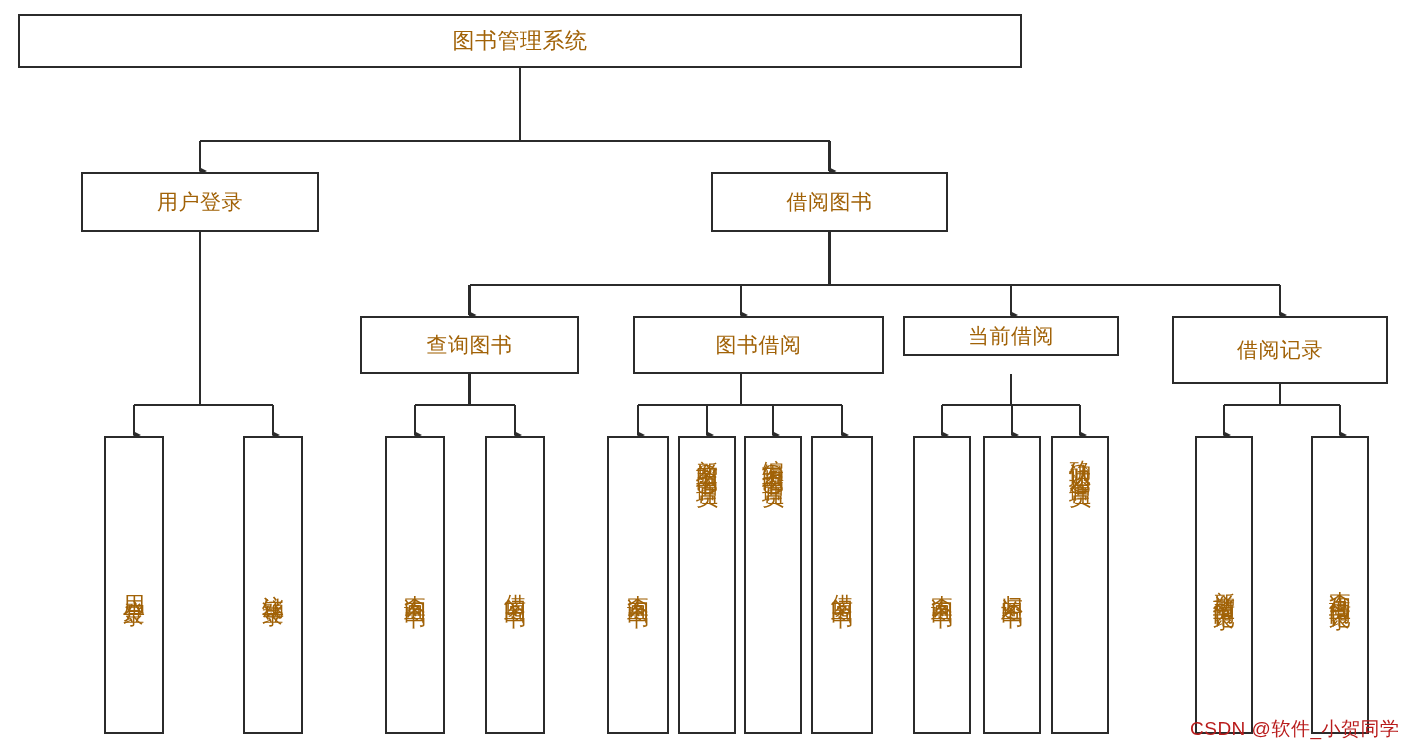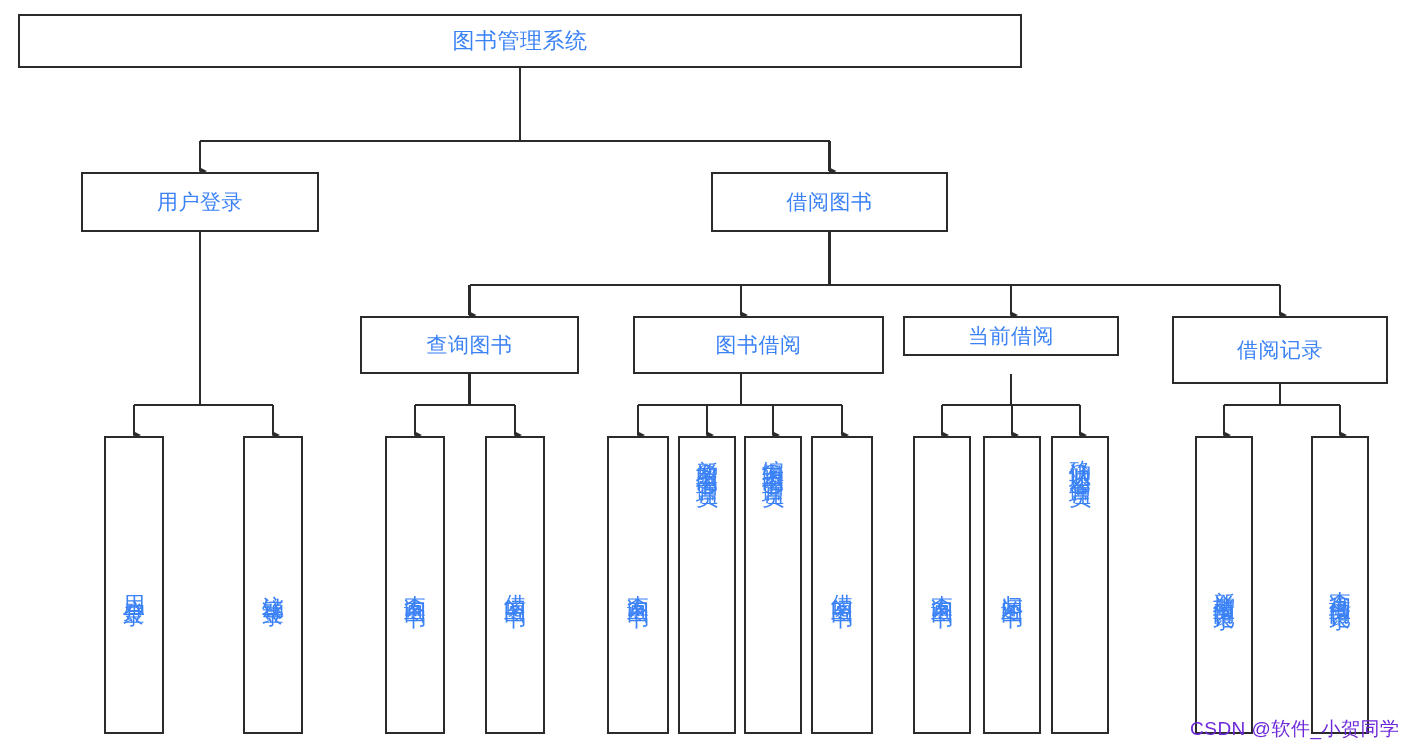--- a/index.html
+++ b/index.html
@@ -32,21 +32,21 @@
     position: absolute;
     box-sizing: border-box;
     background: #ffffff;
     border: 2.5px solid #2b2b2b;
     display: flex;
     align-items: center;
     justify-content: center;
     overflow: hidden;
   }
   .node-label {
-    color: #3b82f6;
+    color: #a16207;
     text-align: left;
     line-height: 1.18;
     white-space: pre-line;
   }
   
   .node.horiz .node-label {
     font-size: 21px;
     letter-spacing: 0.5px;
   }
   .node.root .node-label {
@@ -65,21 +65,21 @@
     line-height: 1.1;
     letter-spacing: 4px;
     display: block;
   }
   .node.vert.centered {
     align-items: center;
     padding-top: 0;
   }
   .watermark {
     position: absolute;
-    color: #6d28d9;
+    color: #b91c1c;
     font-size: 19px;
     white-space: nowrap;
     letter-spacing: 0.5px;
     pointer-events: none;
   }
 </style>
 </head>
 <body>
 
 <div id="diagram-root">

